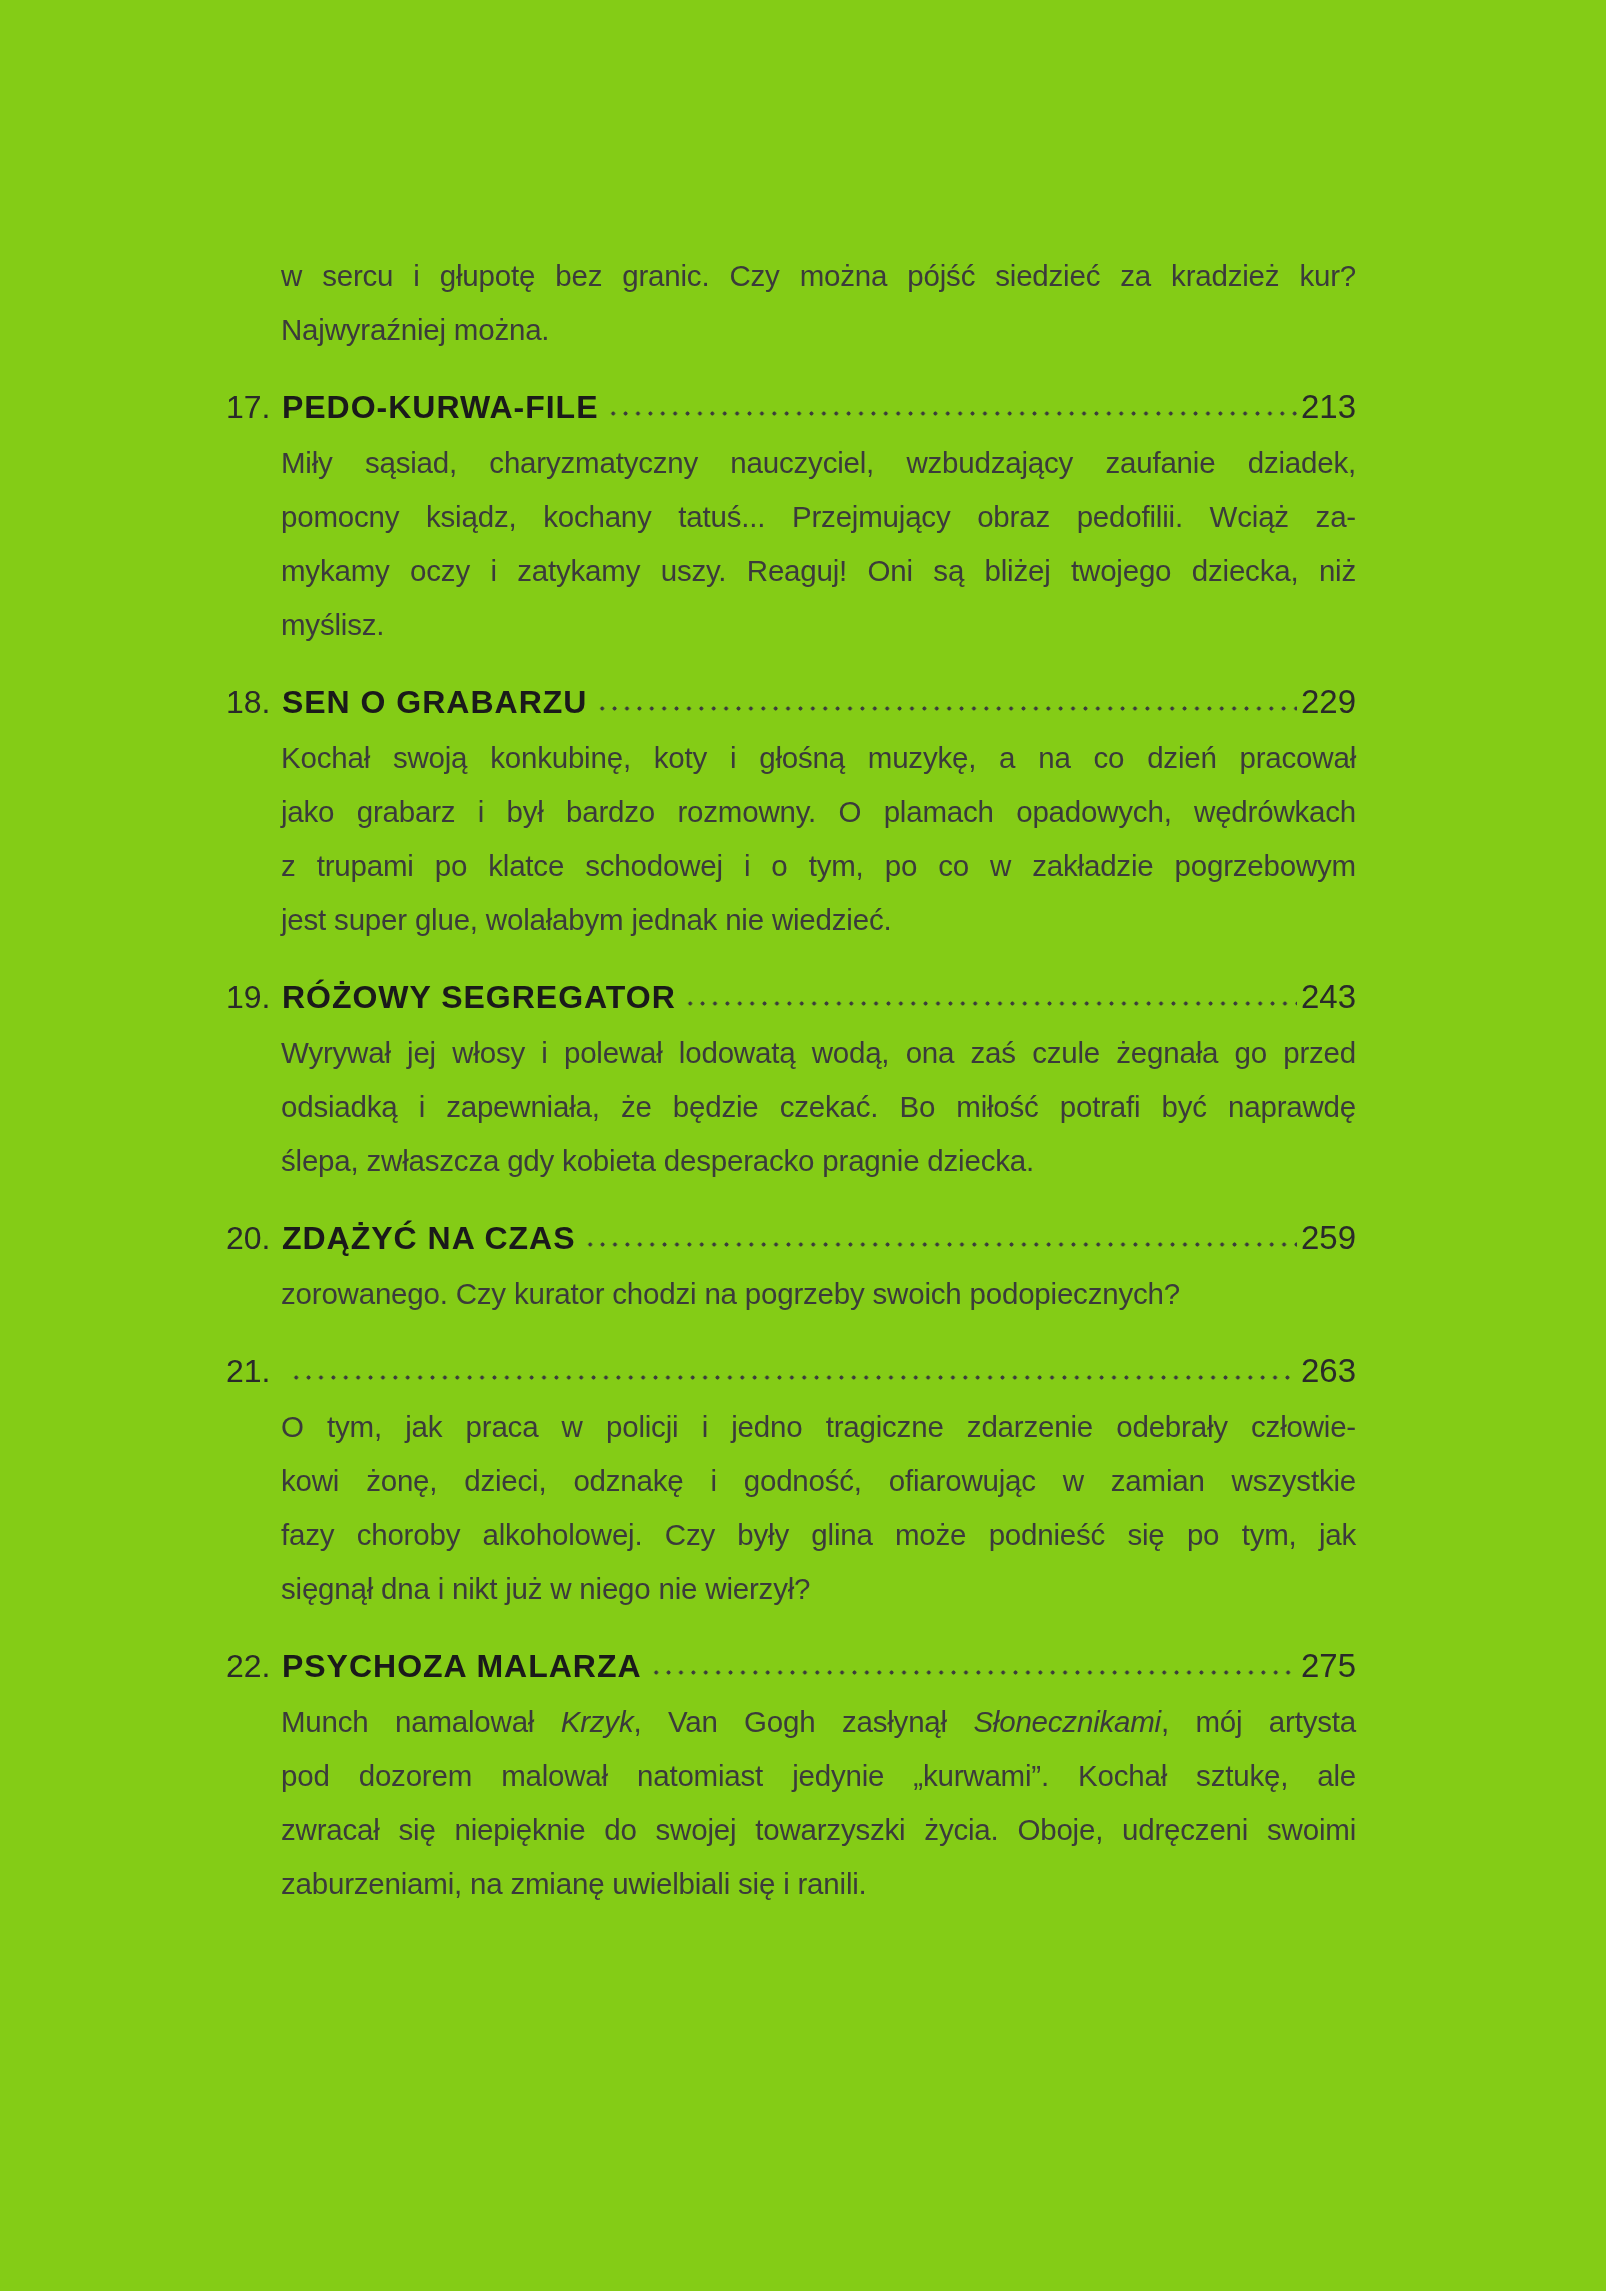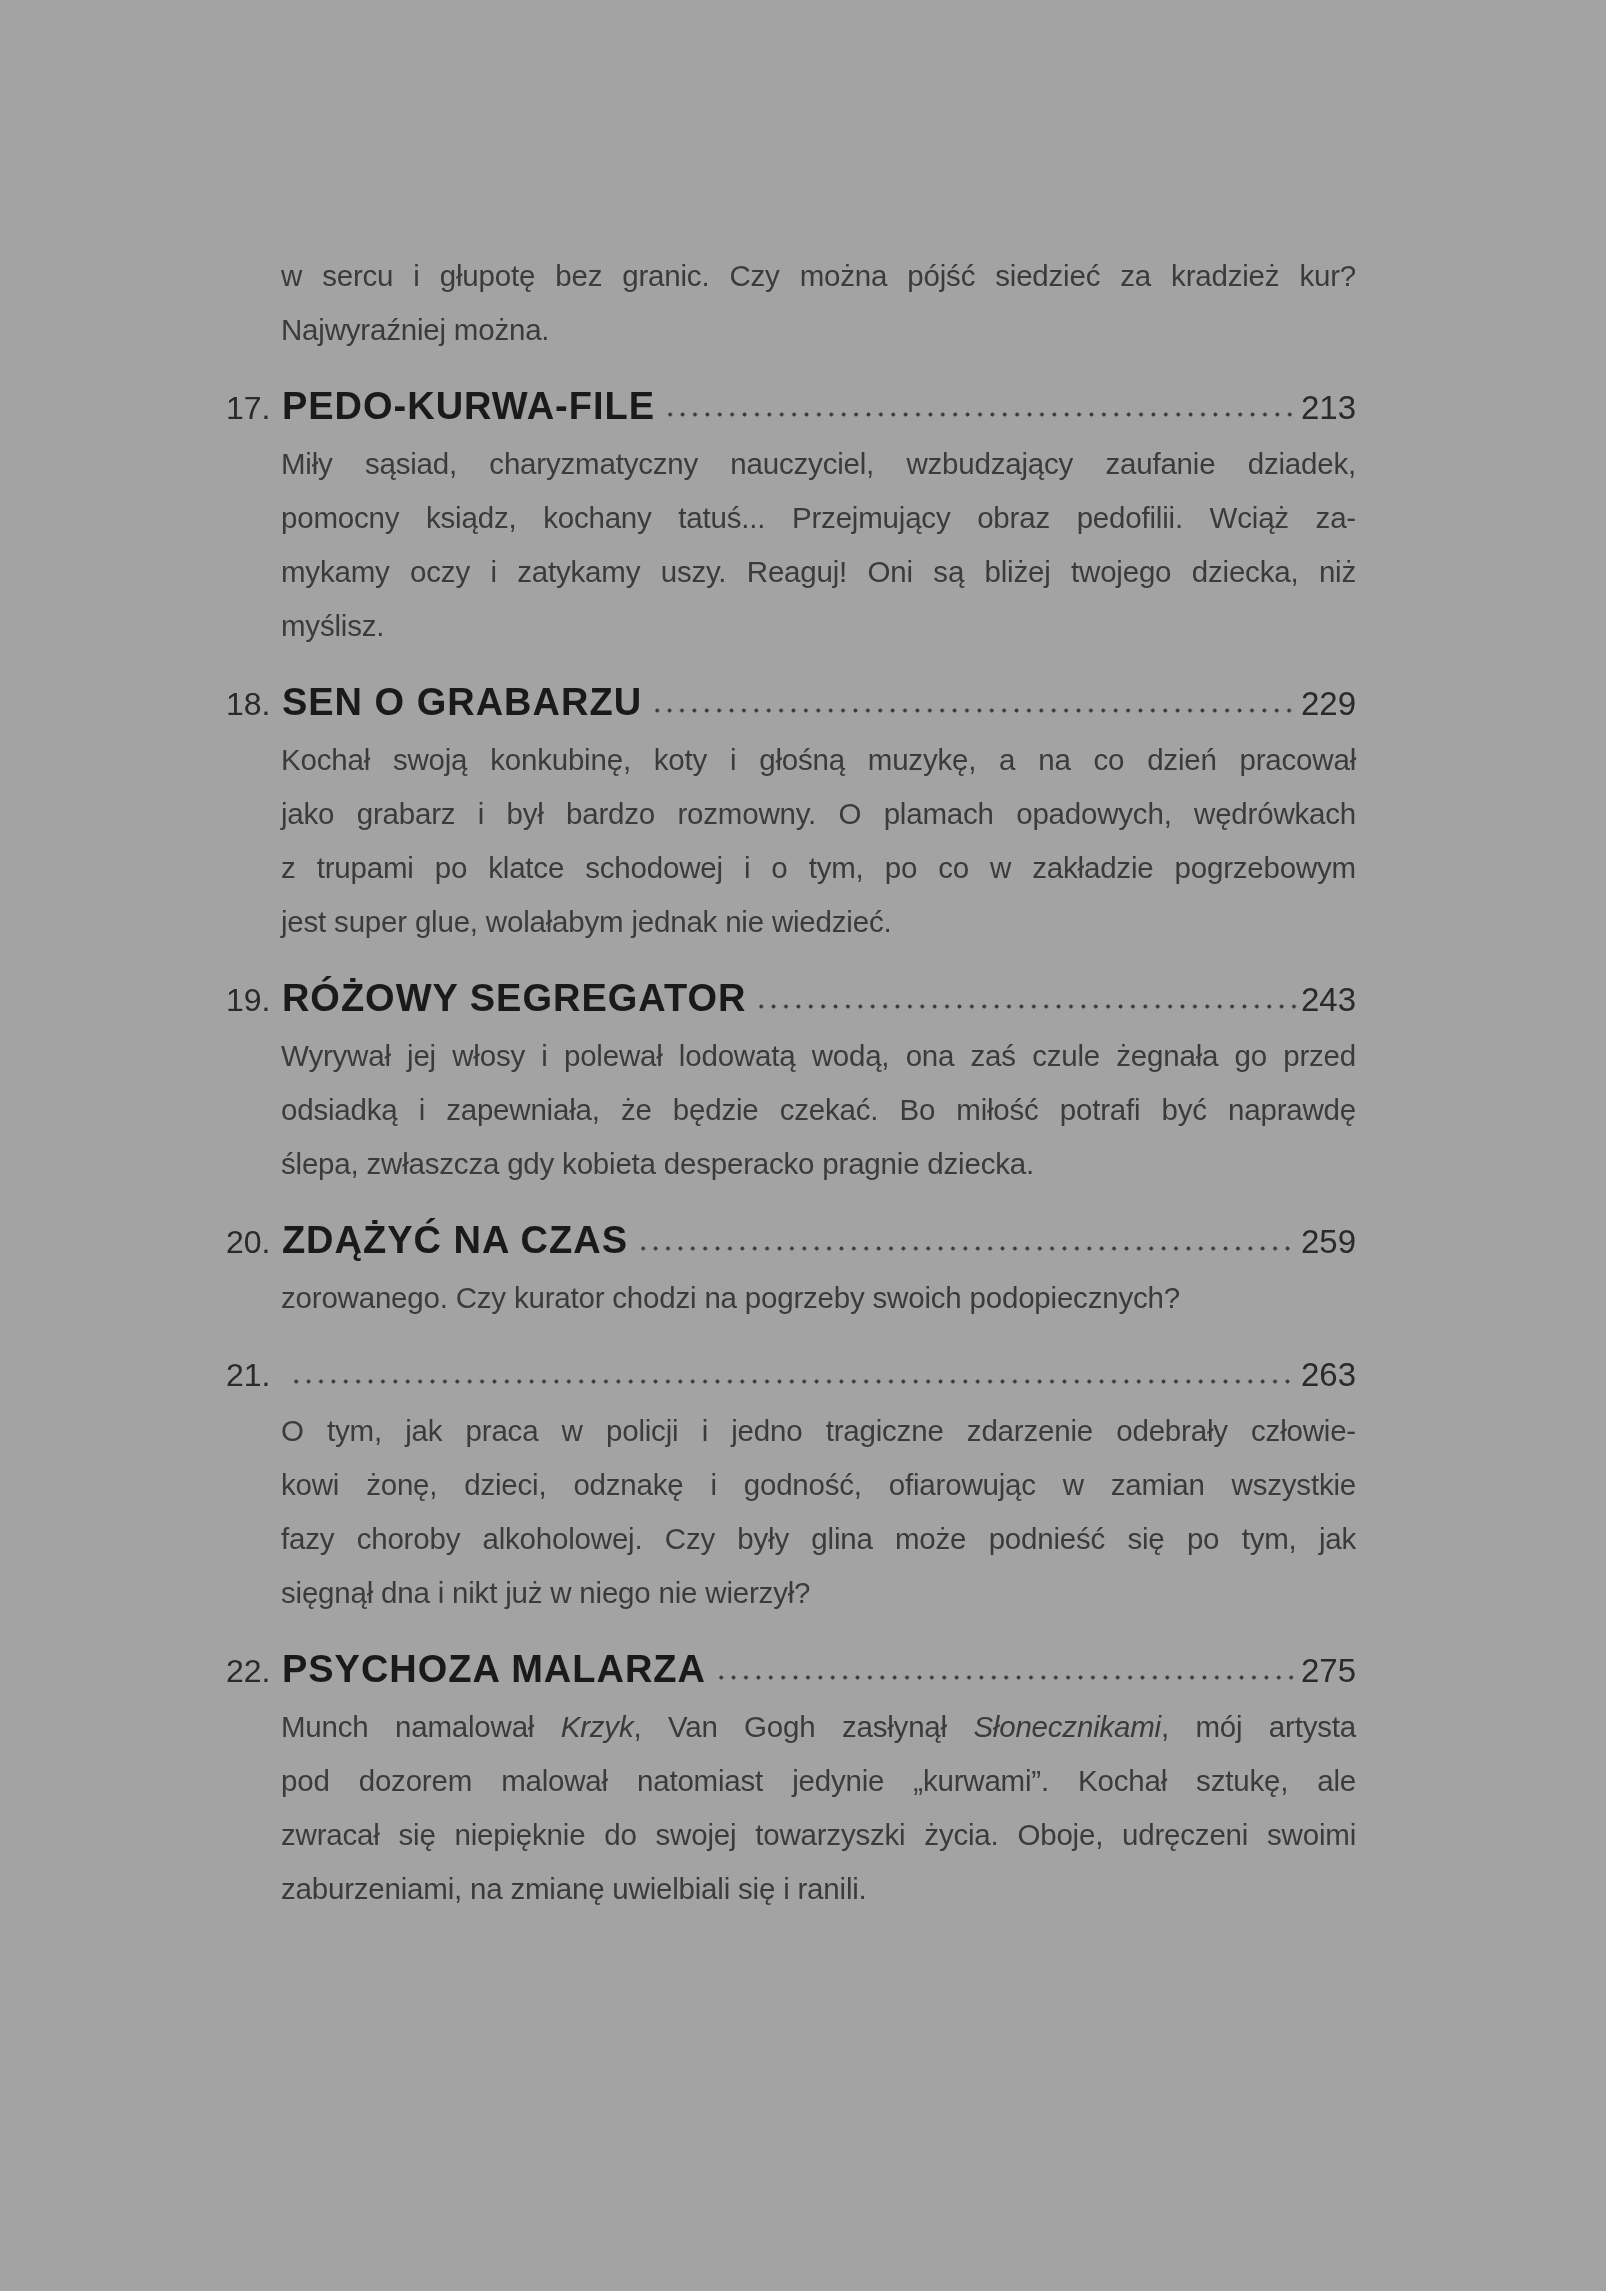--- a/index.html
+++ b/index.html
@@ -1,20 +1,20 @@
 <!DOCTYPE html>
 <html style="font-size:15px"><head>
 <meta charset="utf-8">
 <style>
   * { margin:0; padding:0; box-sizing:border-box; }
   html,body { background:#ffffff; }
   .page {
     position:relative;
     width:1606px; height:2291px;
-    background:#a3a3a3;
+    background:#84cc16;
     overflow:hidden;
     font-family:"Liberation Sans", sans-serif;
   }
   .toc {
     position:absolute;
     left:281px; top:249px;
     width:1075px;
   }
   .para, .desc {
     font-size:29.5px;
@@ -40,21 +40,21 @@
     margin-left:-55px;
     padding-right:11.4px;
     text-align:right;
     font-size:32px;
     color:#2a2a2a;
     letter-spacing:0;
   }
   .title {
     flex:0 0 auto;
     font-weight:bold;
-    font-size:38px;
+    font-size:32px;
     letter-spacing:1px;
     color:#1a1a1a;
   }
   .dots {
     flex:1 1 auto;
     min-width:25px;
     height:8.6px;
     margin:0 3.8px 0 8.6px;
     background-image:radial-gradient(circle, #3c3c3c 1.7px, transparent 2.2px);
     background-size:12.4px 8.6px;

